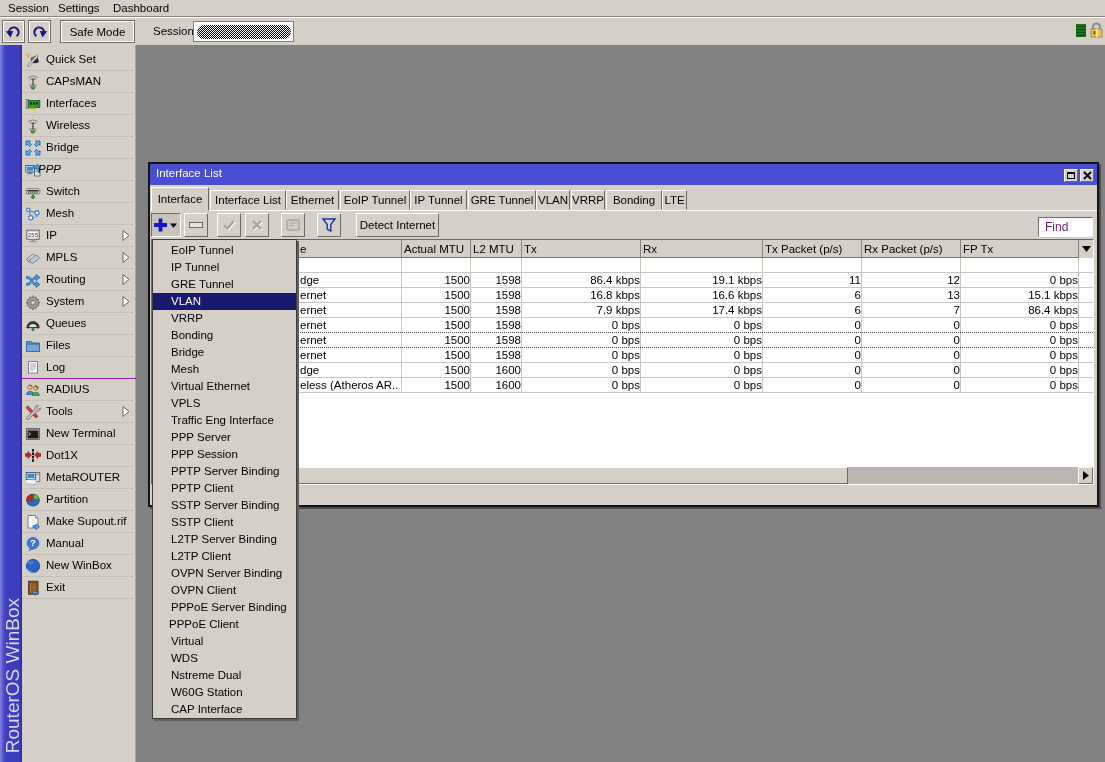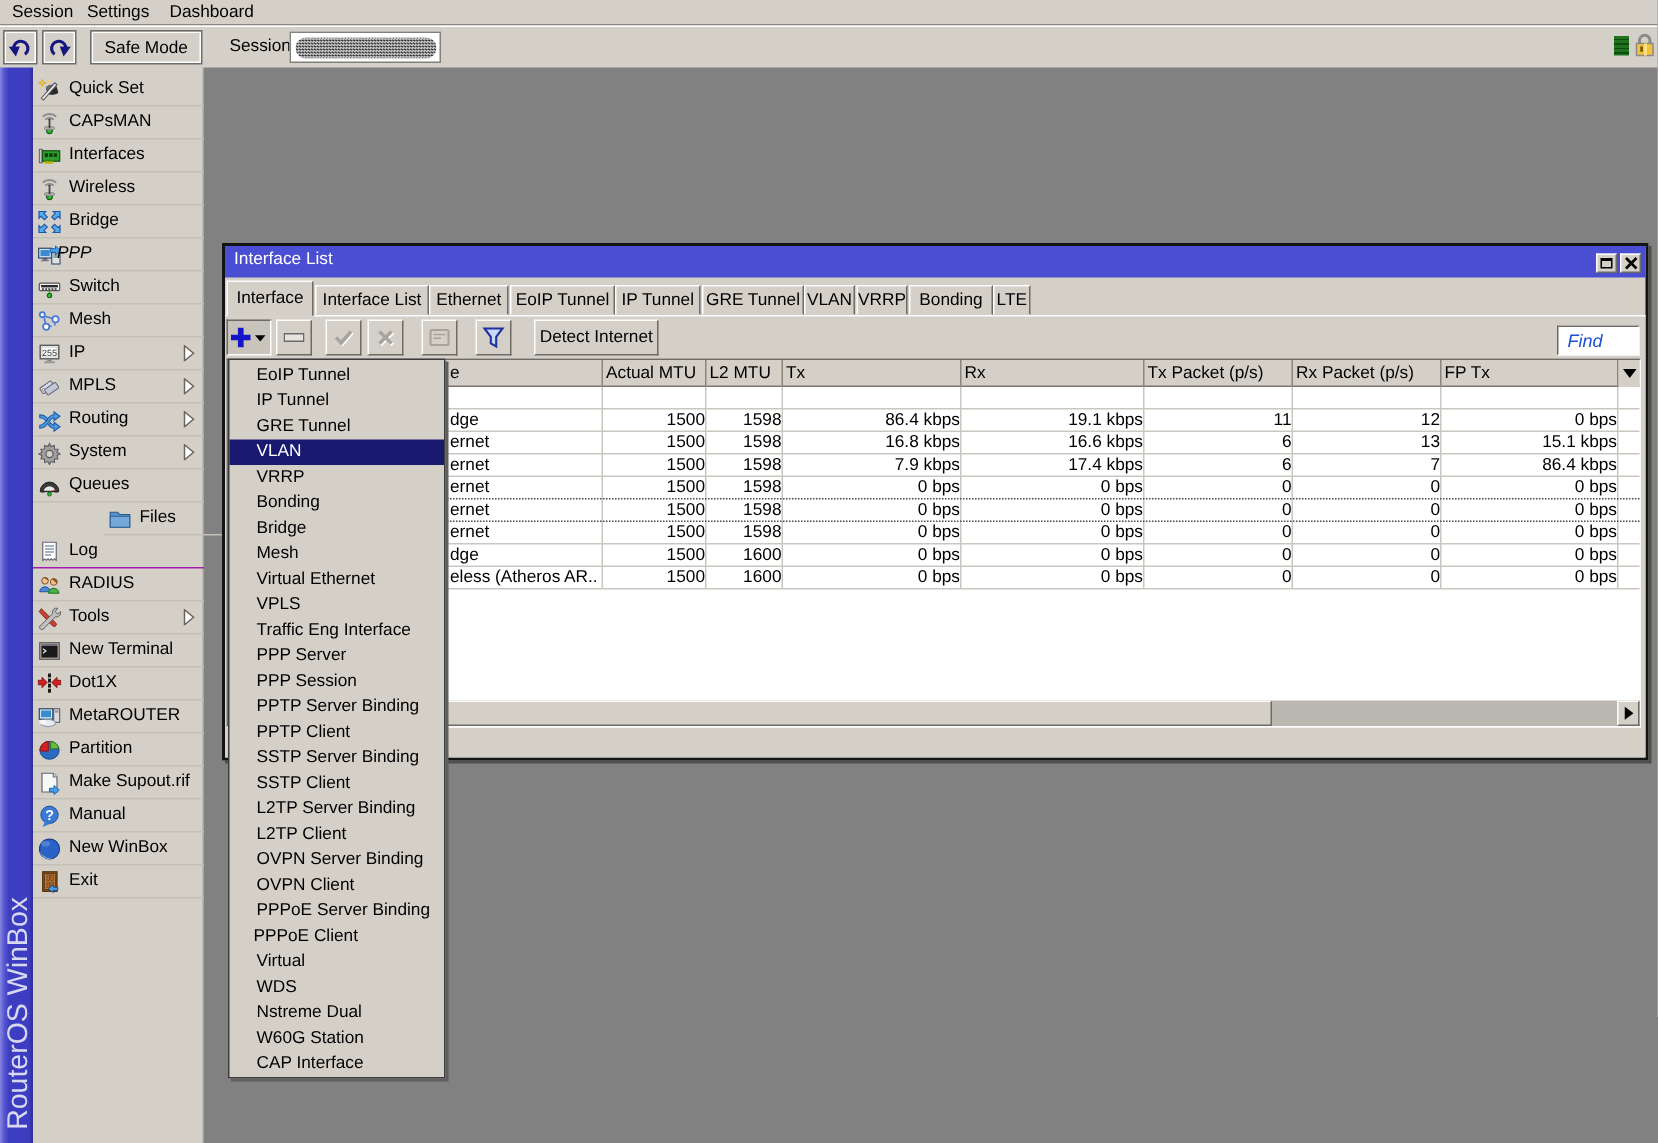--- a/index.html
+++ b/index.html
@@ -189,21 +189,21 @@
 <div class="ab" style="left:22px;top:313px;width:114px;height:22px;border-bottom:1px solid #c4c0b8;">
     <span class="ab" style="left:3px;top:3px;width:16px;height:16px;"><svg width="16" height="16" viewBox="0 0 16 16">
         <path d="M1.8 11.6 A6.2 6.2 0 0 1 14.2 11.6 L12 12.2 A4 4 0 0 0 4 12.2 Z" fill="#3a3a3a" stroke="#1a1a1a" stroke-width="0.6"></path>
         <path d="M4 12.2 A4 4 0 0 1 12 12.2 Z" fill="#e8e8e8"></path>
         <path d="M8 12 L12.5 10.2 L12.8 11 Z" fill="#d02020"></path>
         <path d="M1.8 11.6 H14.2" stroke="#2a2a2a" stroke-width="1"></path>
         <circle cx="8" cy="13.4" r="1.3" fill="#2db82d" stroke="#156015" stroke-width="0.6"></circle>
       </svg></span>
     <span class="ab" style="left:24px;top:4px;">Queues</span>
   </div>
-<div class="ab" style="left:22px;top:335px;width:114px;height:22px;border-bottom:1px solid #c4c0b8;margin-left:47px;">
+<div class="ab" style="left:22px;top:335px;width:114px;height:22px;border-bottom:1px solid #c4c0b8;">
     <span class="ab" style="left:3px;top:3px;width:16px;height:16px;"><svg width="16" height="16" viewBox="0 0 16 16">
         <path d="M1.5 3.5 h5 l1.2 1.5 h6.8 v8.5 h-13 Z" fill="#5a92c8" stroke="#2a5a8a" stroke-width="0.8"></path>
         <path d="M1.5 6.2 h13 v7.3 h-13 Z" fill="#74a8da" stroke="#2a5a8a" stroke-width="0.6"></path>
       </svg></span>
     <span class="ab" style="left:24px;top:4px;">Files</span>
   </div>
 <div class="ab" style="left:22px;top:357px;width:114px;height:22px;border-bottom:1px solid #a21caf;">
     <span class="ab" style="left:3px;top:3px;width:16px;height:16px;"><svg width="16" height="16" viewBox="0 0 16 16">
         <path d="M3.5 1.5 h9 v12 l-1.1-.9 -1.1.9 -1.1-.9 -1.1.9 -1.1-.9 -1.1.9 -1.1-.9 -1.3.9 Z" fill="#fff" stroke="#667" stroke-width="0.8"></path>
         <g stroke="#8899aa" stroke-width="0.9">
@@ -361,21 +361,21 @@
       <path d="M3 4 h8 M3 6.5 h5" stroke="#a8a49c" stroke-width="1"></path>
     </svg>
   </div>
 <div class="ab raise ctr" style="left:317px;top:213px;width:24px;height:24px;">
     <svg width="16" height="16" viewBox="0 0 16 16">
       <path d="M2 2 H14 L9.8 7.5 V14 L6.2 12 V7.5 Z" fill="#c8d8f4" stroke="#2030a0" stroke-width="1.4"></path>
     </svg>
   </div>
 <div class="ab raise ctr" style="left:356px;top:213px;width:83px;height:24px;">Detect Internet</div>
 <div class="ab sunk" style="left:1038px;top:217px;width:55px;height:20px;background:#fff;">
-    <span class="ab" style="left:6px;top:2px;font-style:italic;color:#1d4ed8;font-size:12px;">Find</span>
+    <span class="ab" style="left:6px;top:2px;color:#701a75;font-size:12px;">Find</span>
   </div>
 <div class="ab" style="left:151px;top:239px;width:943px;height:246px;background:#fff;border:1px solid;border-color:#6e6a64 #fcfcfc #fcfcfc #6e6a64;"></div>
 <div class="ab" style="left:152px;top:240px;width:941px;height:18px;background:#d4d0c8;border-bottom:1px solid #7a766e;"></div>
 <span class="ab" style="left:300px;top:243px;z-index:2;">e</span>
 <span class="ab" style="left:404px;top:243px;z-index:2;">Actual MTU</span>
 <span class="ab" style="left:473px;top:243px;z-index:2;">L2 MTU</span>
 <span class="ab" style="left:524px;top:243px;z-index:2;">Tx</span>
 <span class="ab" style="left:643px;top:243px;z-index:2;">Rx</span>
 <span class="ab" style="left:765px;top:243px;z-index:2;">Tx Packet (p/s)</span>
 <span class="ab" style="left:864px;top:243px;z-index:2;">Rx Packet (p/s)</span>

